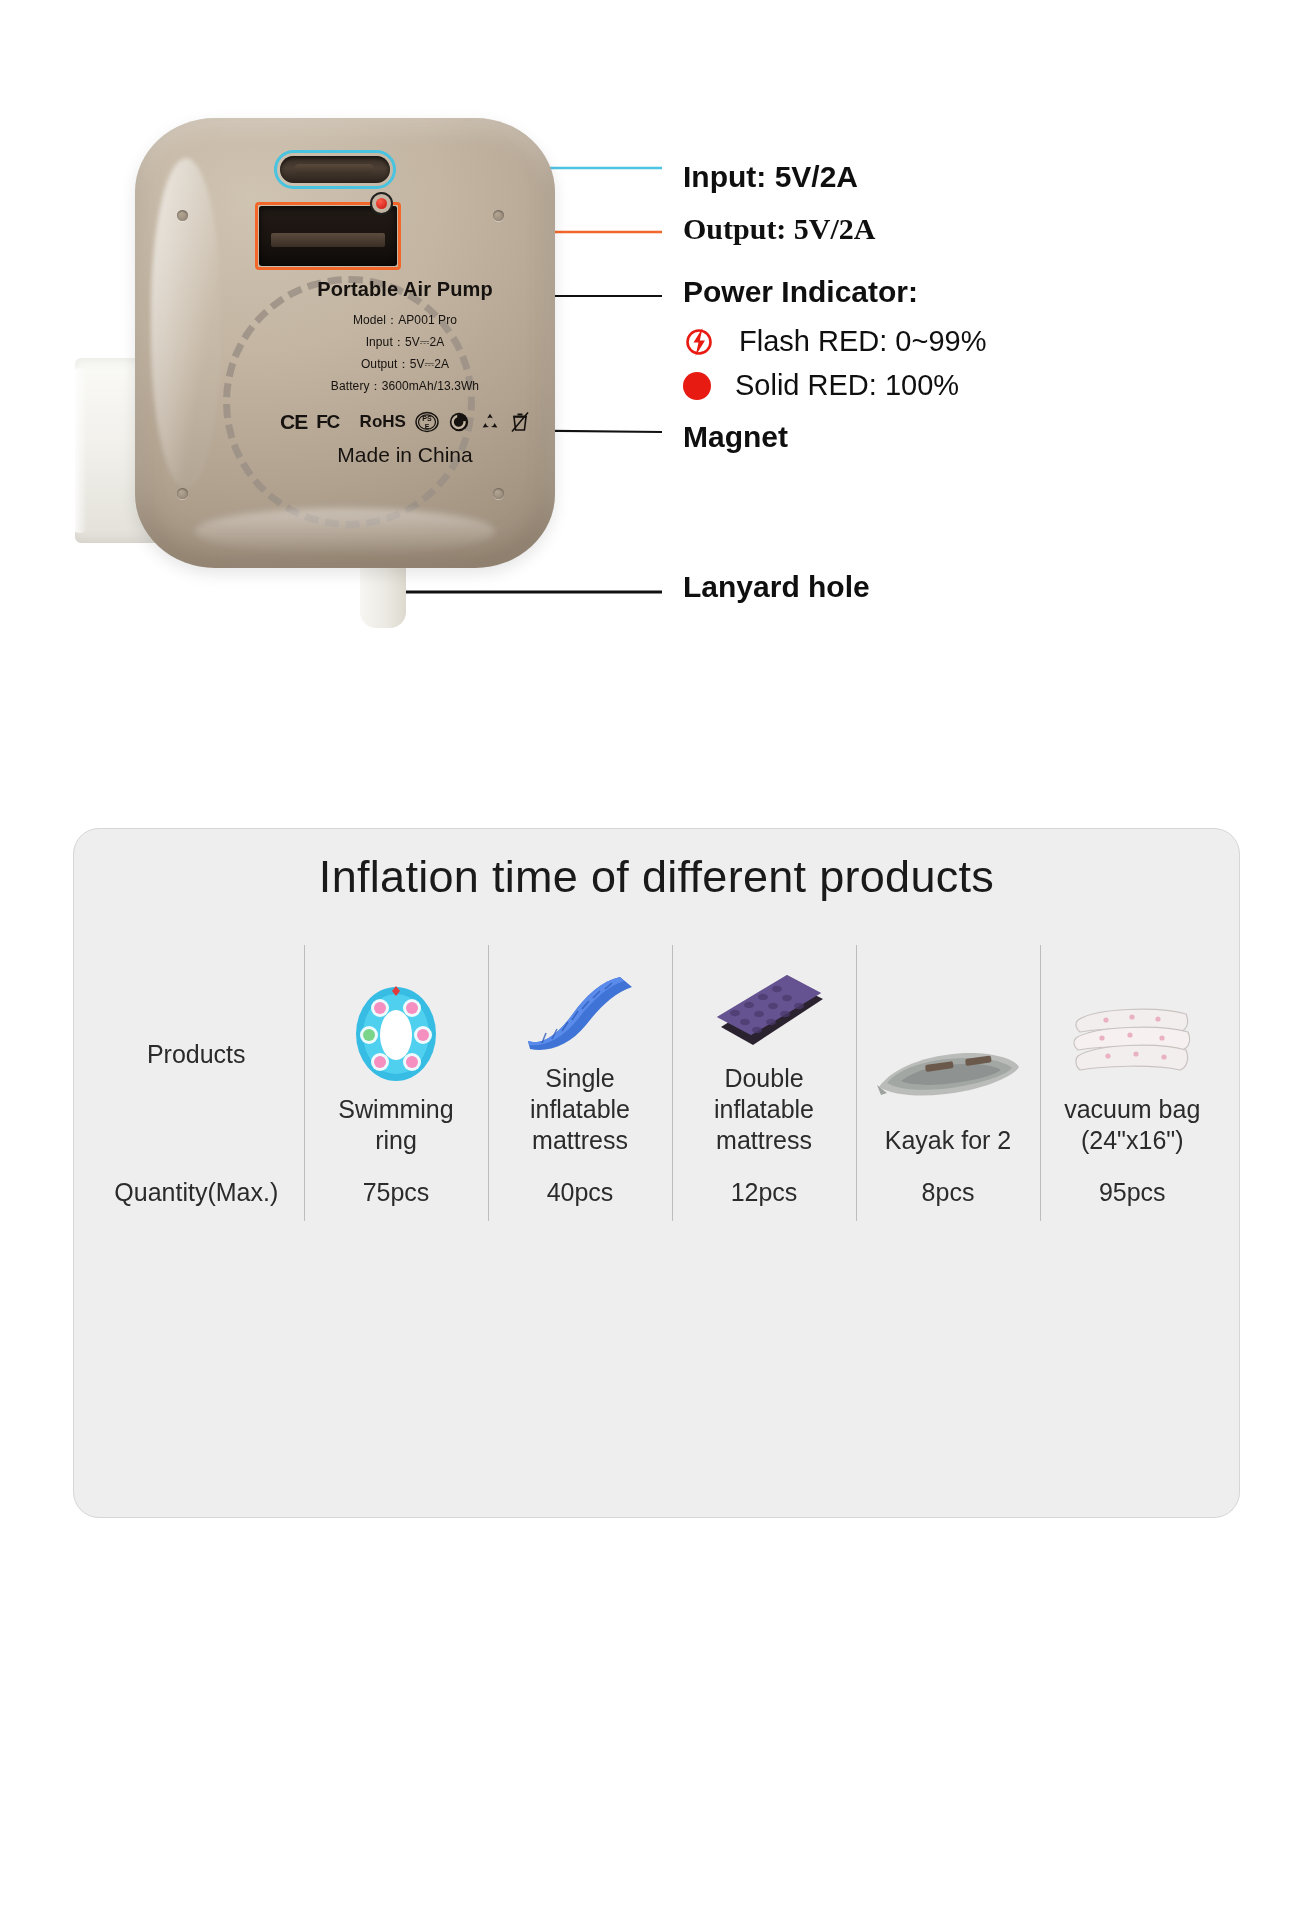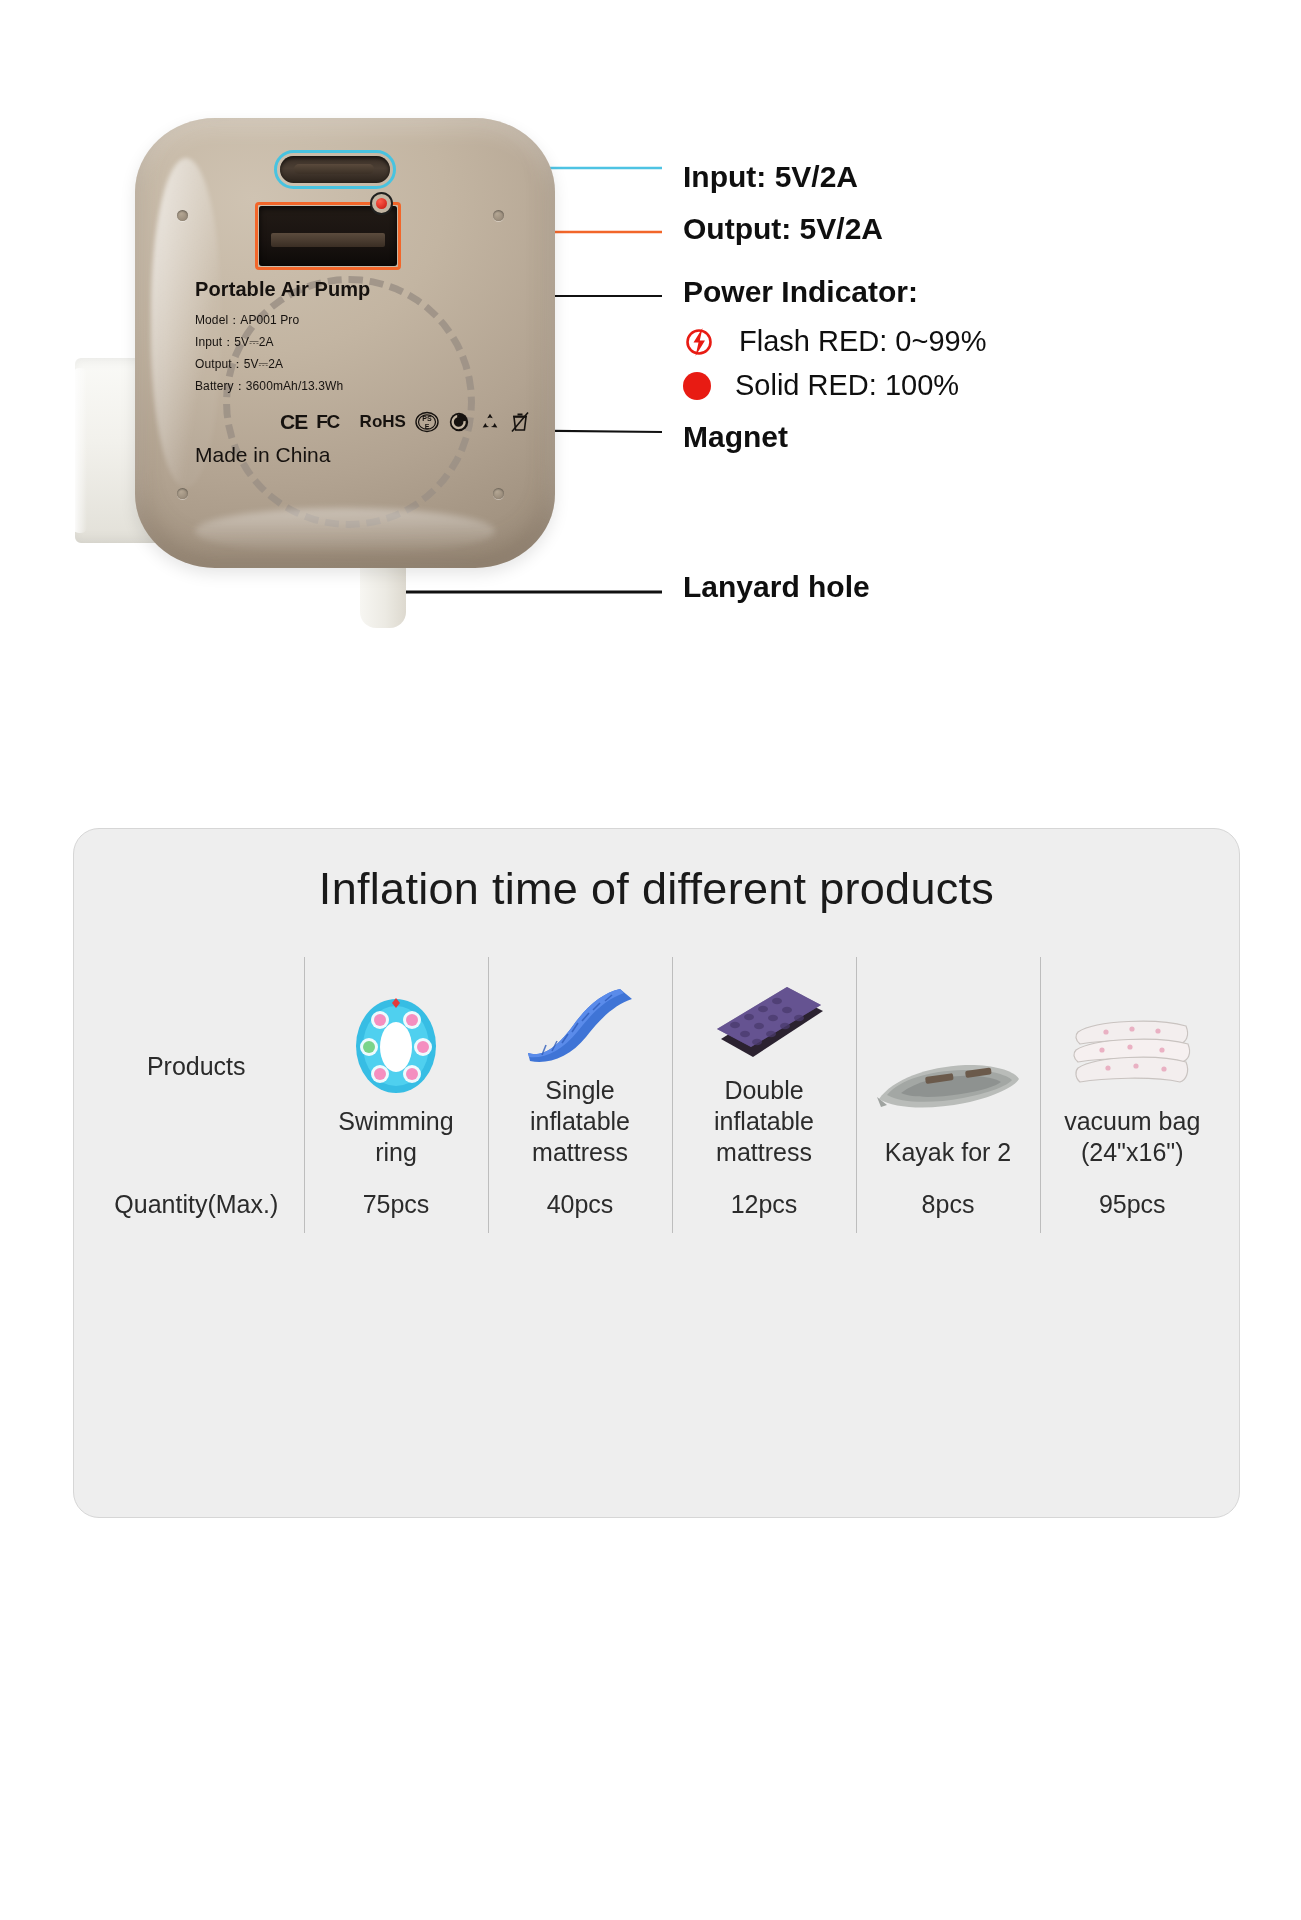--- a/index.html
+++ b/index.html
@@ -107,21 +107,21 @@
     background:radial-gradient(circle at 35% 30%, #ff5b4a, #c4160d);
   }
 
   
   .magnet-circle{
     position:absolute; left:88px; top:158px; width:252px; height:252px;
     border:7px dashed #9c9186; border-radius:50%; opacity:.85;
   }
 
   
-  .label-block{ position:absolute; left:60px; top:160px; width:420px; }
+  .label-block{ position:absolute; left:60px; top:160px; width:420px; text-align:center; }
   .label-title{ font-size:20px; font-weight:600; color:#16120f; letter-spacing:.1px; }
   .label-spec{ font-size:12px; color:#16120f; margin-top:8px; line-height:22px; letter-spacing:.1px;}
   .label-spec div{ white-space:nowrap; }
   .cert-row{
     margin-top:13px; display:flex; align-items:center; justify-content:center; gap:9px;
     font-size:16px; font-weight:700; color:#16120f;
   }
   .cert-ce{ font-size:21px; font-weight:600; letter-spacing:-1px; }
   .cert-fc{ font-size:19px; font-weight:600; letter-spacing:-1.5px; }
   .cert-rohs{ font-size:17px; font-weight:700;margin-left:12px; }
@@ -131,21 +131,21 @@
     position:absolute; left:285px; top:432px; width:46px; height:78px;
     background:linear-gradient(90deg,#f7f6f2 0%,#eceae3 55%,#ddd9cf 100%);
     border-radius:6px 6px 16px 16px;
   }
   .leader-svg{ position:absolute; left:0; top:0; width:1301px; height:720px; pointer-events:none; }
 
   
   .callouts{ position:absolute; left:683px; top:0; width:610px; height:720px; }
   .co { position:absolute; font-weight:700; color:#0f0f0f; white-space:nowrap; }
   .co-input   { top:160px; font-size:30px; }
-  .co-output  { top:212px; font-size:30px; }
+  .co-output  { top:212px; font-size:30px;font-family:Liberation Serif, serif; }
   .co-power   { top:275px; font-size:30px; }
   .co-magnet  { top:420px; font-size:30px; }
   .co-lanyard { top:570px; font-size:30px; }
 
   .ind-row{ position:absolute; display:flex; align-items:center; gap:24px;
     font-size:29px; font-weight:400; color:#0f0f0f; white-space:nowrap; }
   .ind-flash{ top:325px; }
   .ind-solid{ top:369px; }
   .flash-icon{ width:32px; height:32px; flex:0 0 32px; }
   .solid-dot{ width:28px; height:28px; flex:0 0 28px; border-radius:50%; background:#e81b13; }
@@ -153,21 +153,21 @@
   
   #duration-section{ position:absolute; left:0; top:720px; width:1301px; height:1200px; }
   .pd-title{ position:absolute; left:97px; top:20px; font-size:42px; font-weight:400; color:#111; }
 
   .card{
     position:absolute; left:73px; top:108px; width:1167px; height:690px;
     background:#eeeeee; border:1px solid #d6d6d6; border-radius:26px;
   }
   .card-title{
     text-align:center; font-size:45px; font-weight:400; color:#1a1a1a;
-    margin-top:34px; letter-spacing:.3px;
+    margin-top:22px; letter-spacing:.3px;
   }
 
   table.pd-table{
     width:1135px; margin:42px auto 0 auto; border-collapse:collapse;
     table-layout:fixed;
   }
   table.pd-table td{
     text-align:center; vertical-align:middle; color:#2b2b2b;
     font-size:25px; font-weight:400; padding:0;
   }

